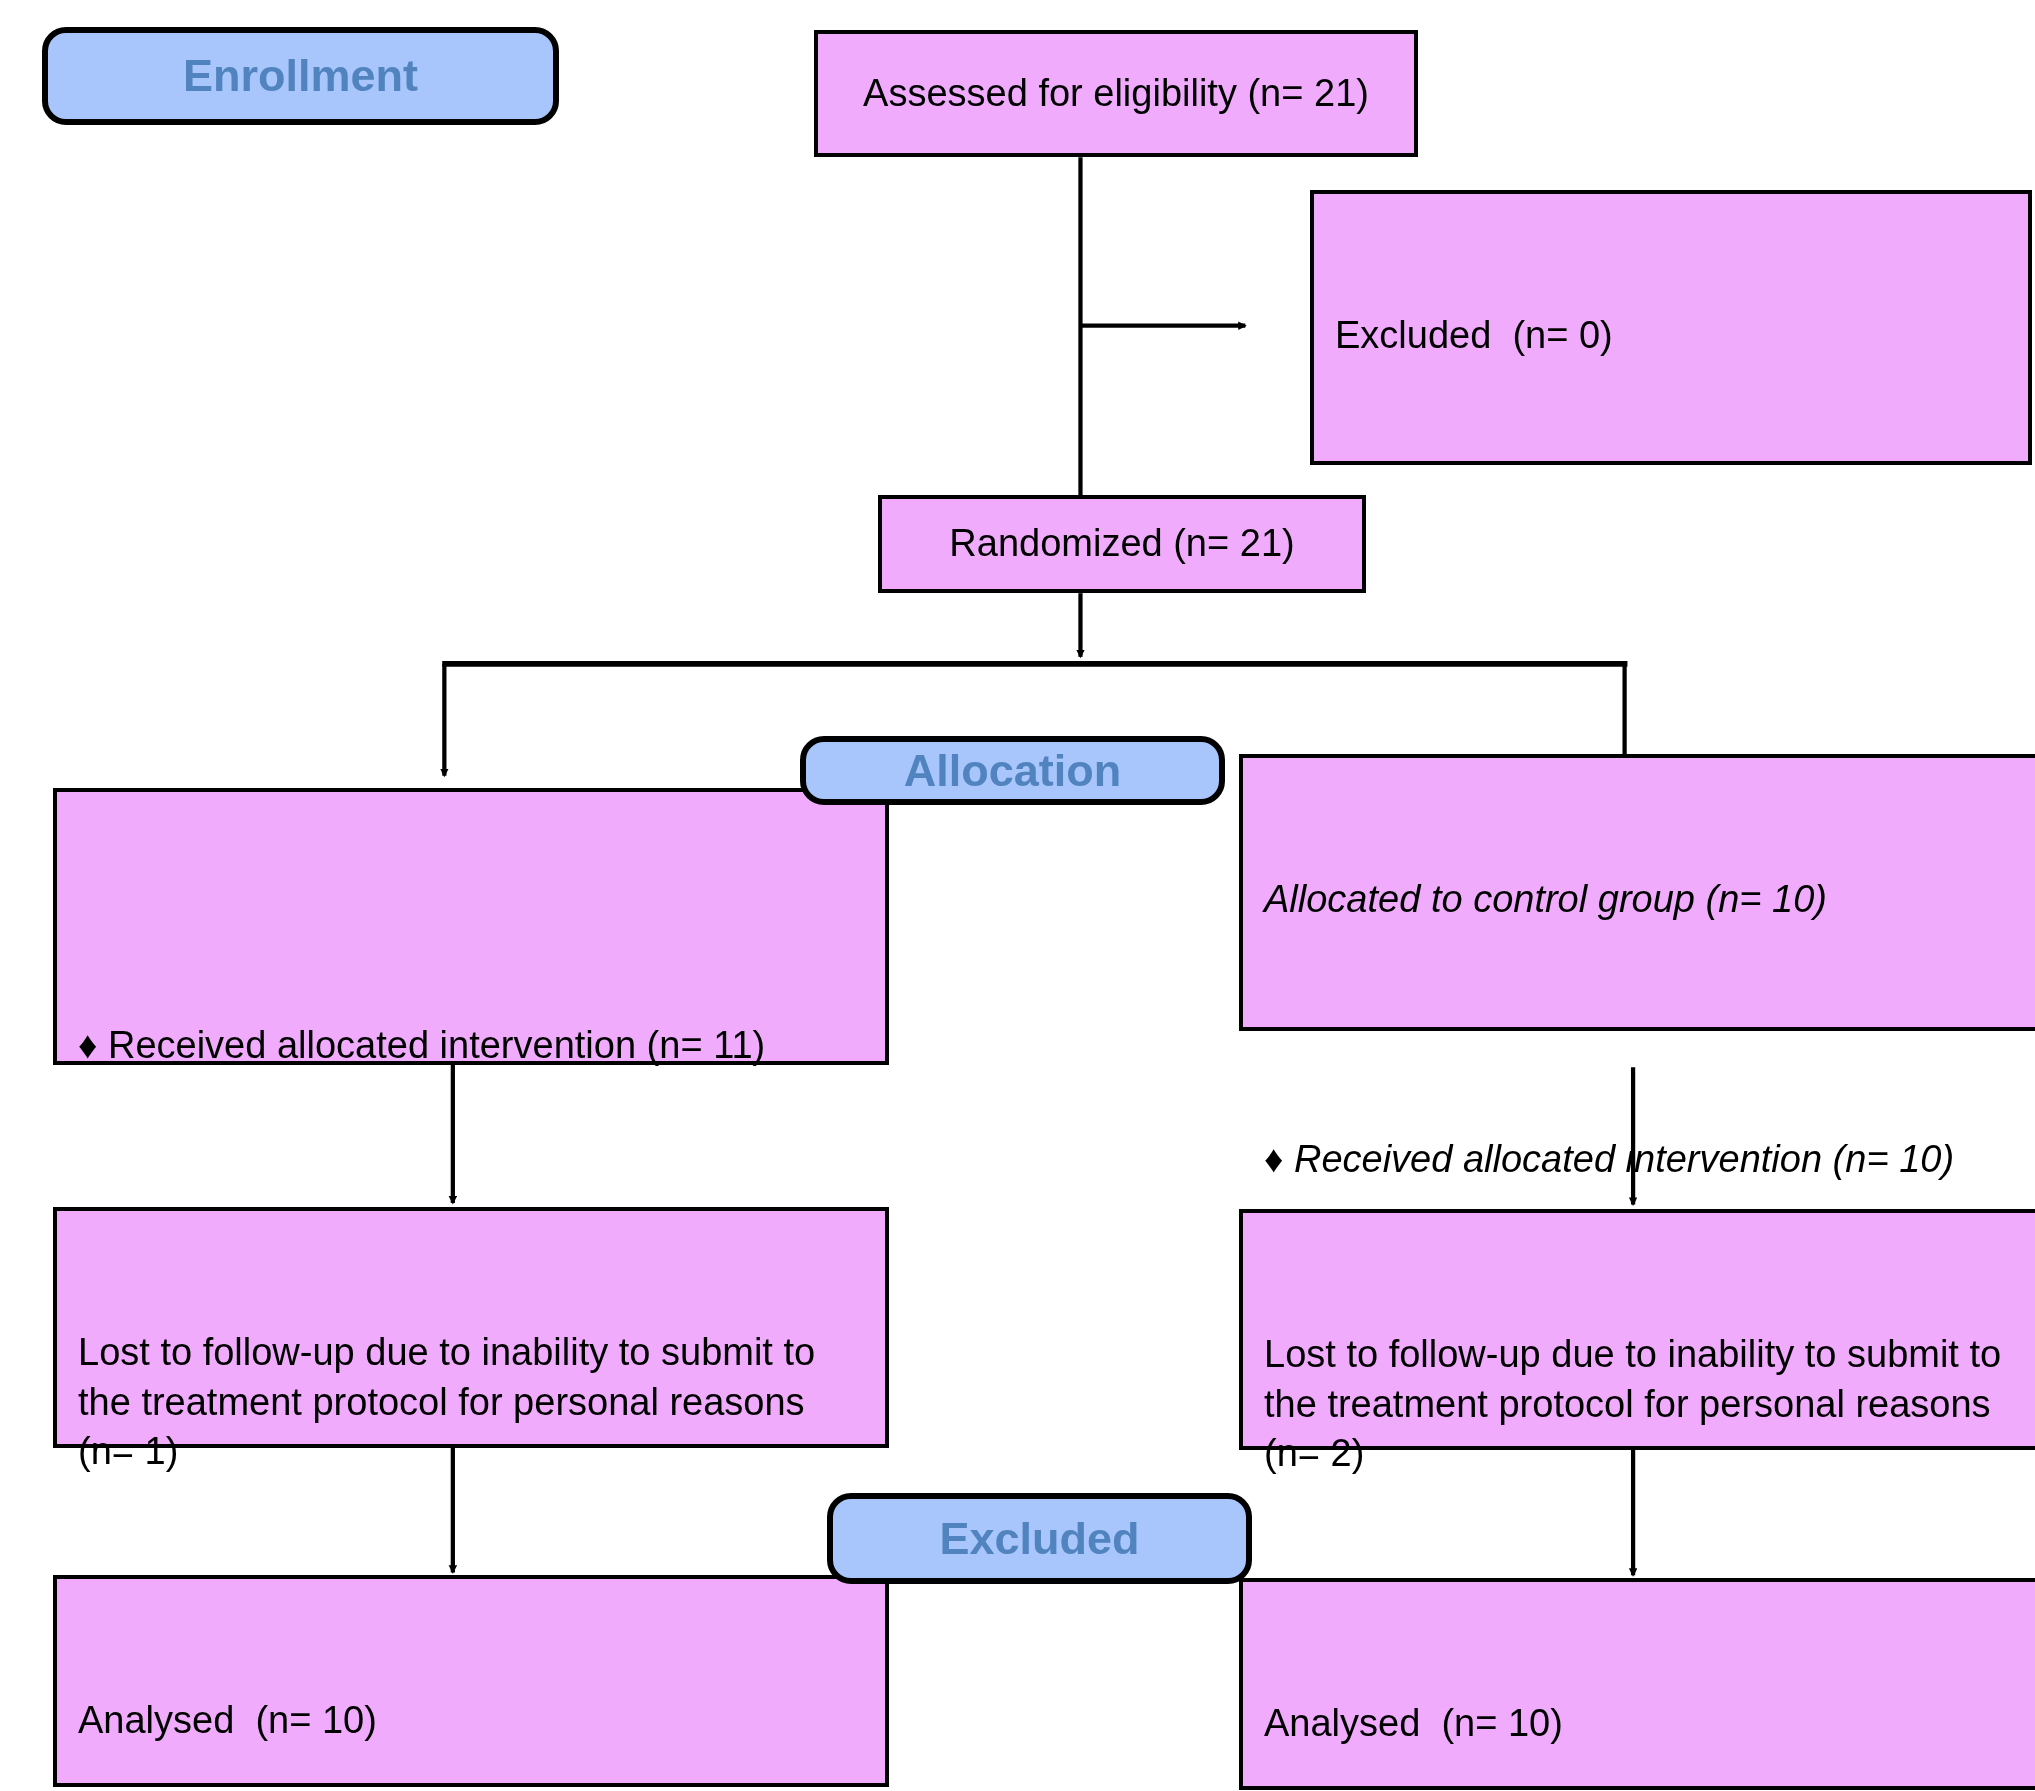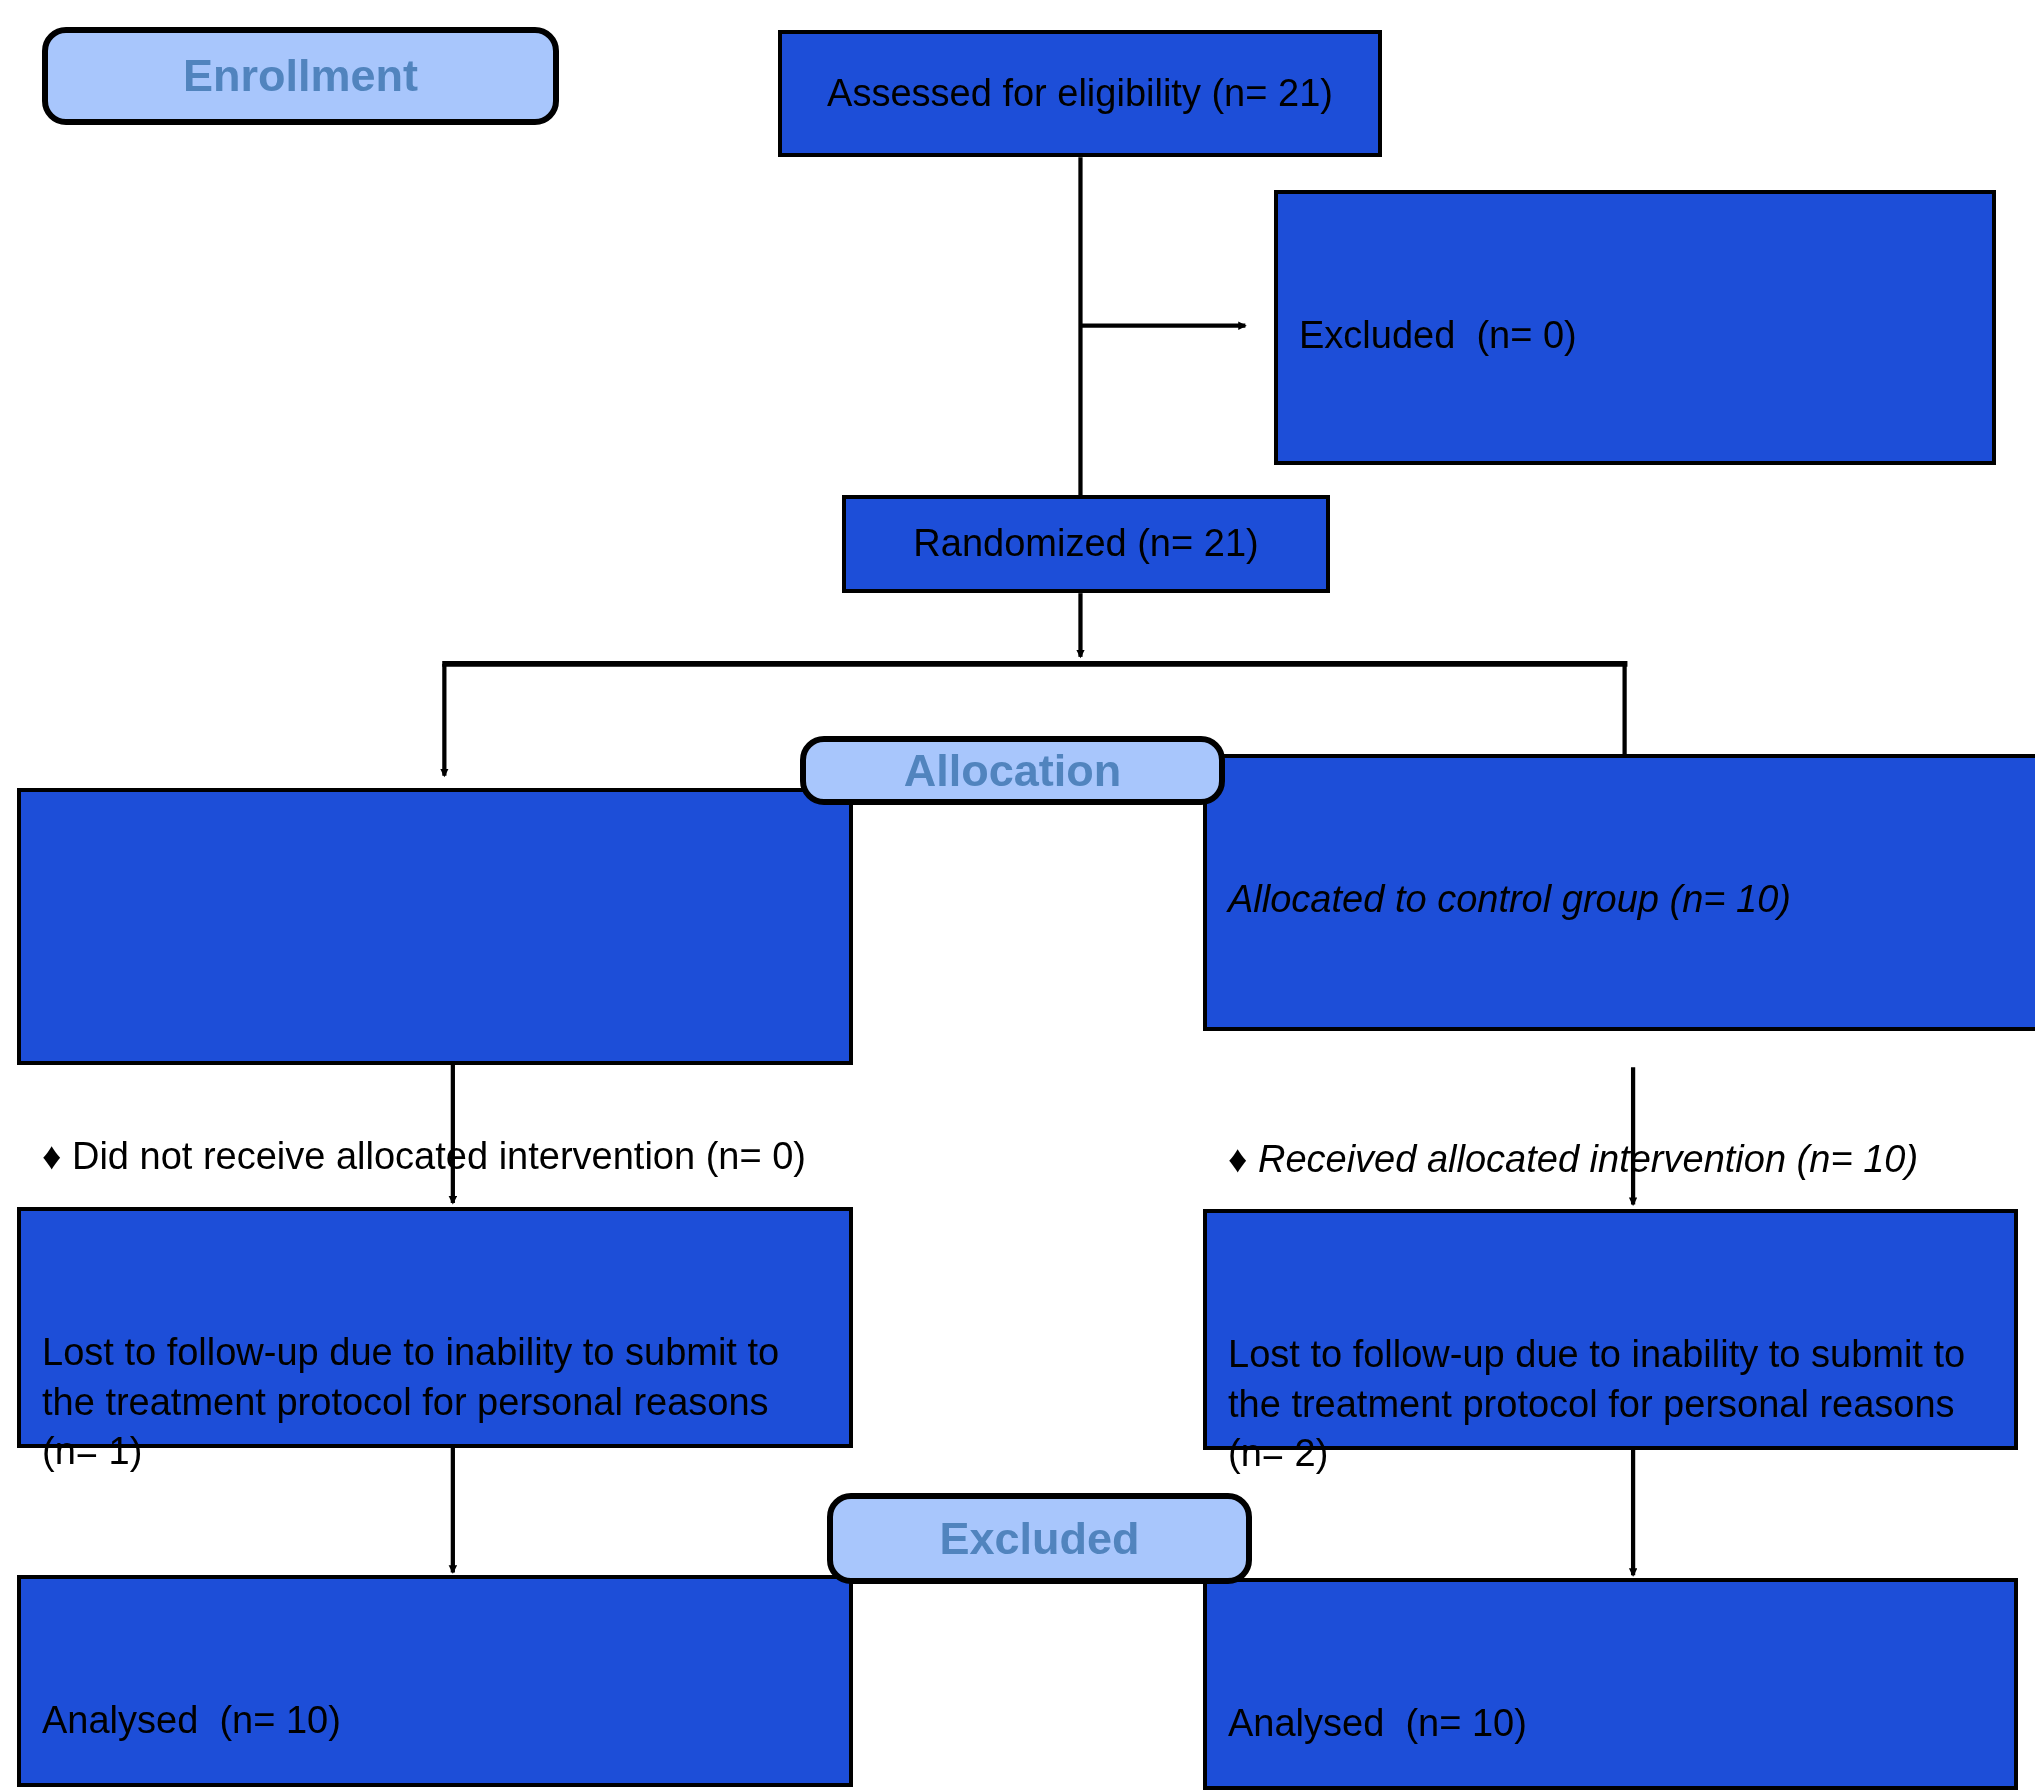--- a/index.html
+++ b/index.html
@@ -14,27 +14,28 @@
     position: relative;
     width: 2035px;
     height: 1792px;
     background: #ffffff;
     overflow: hidden;
   }
   .box {
     position: absolute;
     box-sizing: border-box;
     border: 4.2px solid #000000;
-    background: #1d4ed8;
+    background: #f0abfc;
     color: #000000;
     font-size: 38px;
     line-height: 1.30;
     padding: 18.4px 21px 7px 21px;
     white-space: pre-wrap;
     z-index: 3;
+    margin-left: 36px;
   }
   .box .line { display: block; }
   .box .bullet-line {
     display: block;
     padding-left: 24px;
     text-indent: -24px;
   }
   .box .spacer { display: block; height: 12.7px; }
   .banner {
     position: absolute;
@@ -108,20 +109,21 @@
   <div class="box" style="left:842px; top:495px; width:488px; height:98px; display:flex; align-items:center; justify-content:center; padding:8px;">
     <span>Randomized (n= 21)</span>
   </div>
 
   <div class="banner" style="left:800px; top:736px; width:425px; height:69px;">
     <span>Allocation</span>
   </div>
 
   <div class="box" style="left:17px; top:788px; width:836px; height:277px;">
     <span class="spacer"></span>
+    <span class="bullet-line">♦ Received allocated intervention (n= 11)</span>
     <span class="spacer"></span>
     <span class="bullet-line">♦ Did not receive allocated intervention (n= 0)</span>
   </div>
 
   <div class="box" style="left:1203px; top:754px; width:902px; height:277px;font-style:italic;">
     <span class="line">Allocated to control group (n= 10)</span>
     <span class="spacer"></span>
     <span class="bullet-line">♦ Received allocated intervention (n= 10)</span>
     <span class="spacer"></span>
     <span class="bullet-line">♦ Did not receive allocated intervention (n= 0)</span>

